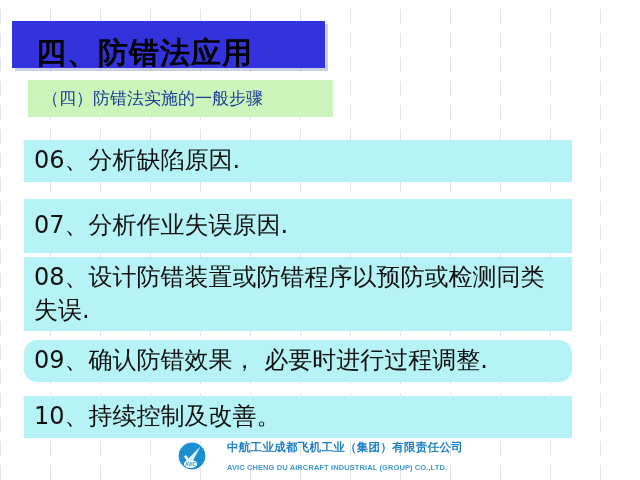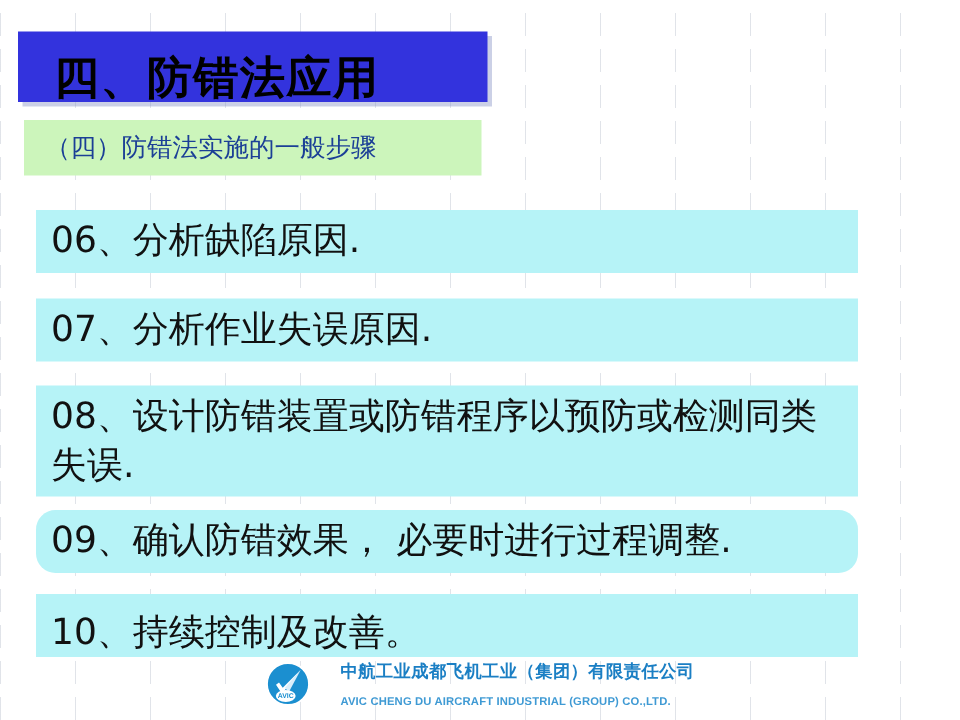--- a/index.html
+++ b/index.html
@@ -76,21 +76,21 @@
     font-weight: bold;
     color: #000000;
     letter-spacing: 1px;
     padding-left: 24px;
     line-height: 1;
     white-space: nowrap;
   }
 
   
   #subtitle-box {
-    left: 16px;
+    left: 28px;
     top: 80px;
     width: 305px;
     height: 37px;
     background: #ccf5bb;
     display: flex;
     align-items: center;
   }
   #subtitle-text {
     font-family: "DejaVu Serif", "Liberation Serif", serif;
     font-size: 17px;
@@ -111,24 +111,24 @@
   }
   .step-text {
     font-family: "DejaVu Sans", "Liberation Sans", sans-serif;
     font-size: 24px;
     color: #111111;
     padding: 0 8px 0 10px;
     line-height: 1.38;
   }
 
   #row-0 { top: 140px; height: 42px; }
-  #row-1 { top: 199px; height: 42px; }
+  #row-1 { top: 199px; height: 54px; }
   #row-2 { top: 257px; height: 74px; justify-content: center; }
   #row-3 { top: 340px; height: 42px; border-radius: 13px; }
-  #row-4 { top: 396px; height: 42px; align-items: flex-end; }
+  #row-4 { top: 396px; height: 42px; }
 
   
   #footer {
     left: 0;
     top: 441px;
     width: 640px;
     display: flex;
     justify-content: center;
     align-items: center;
   }

